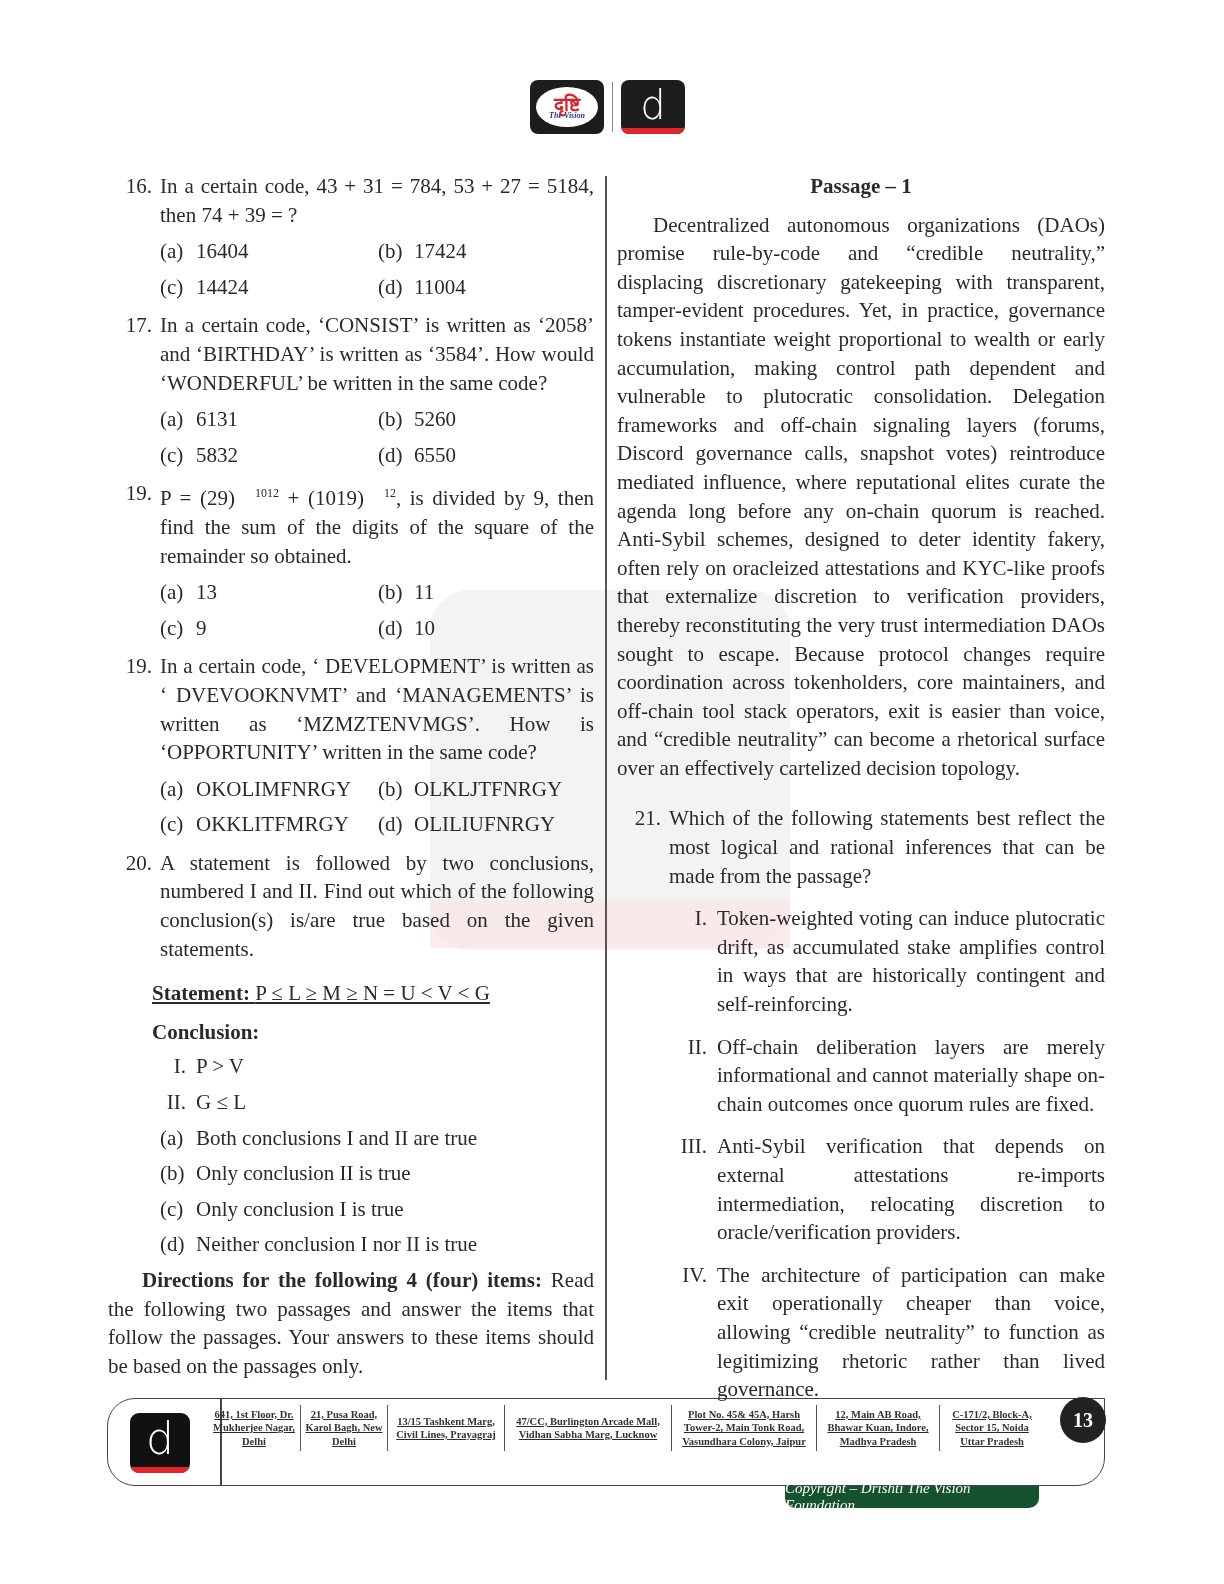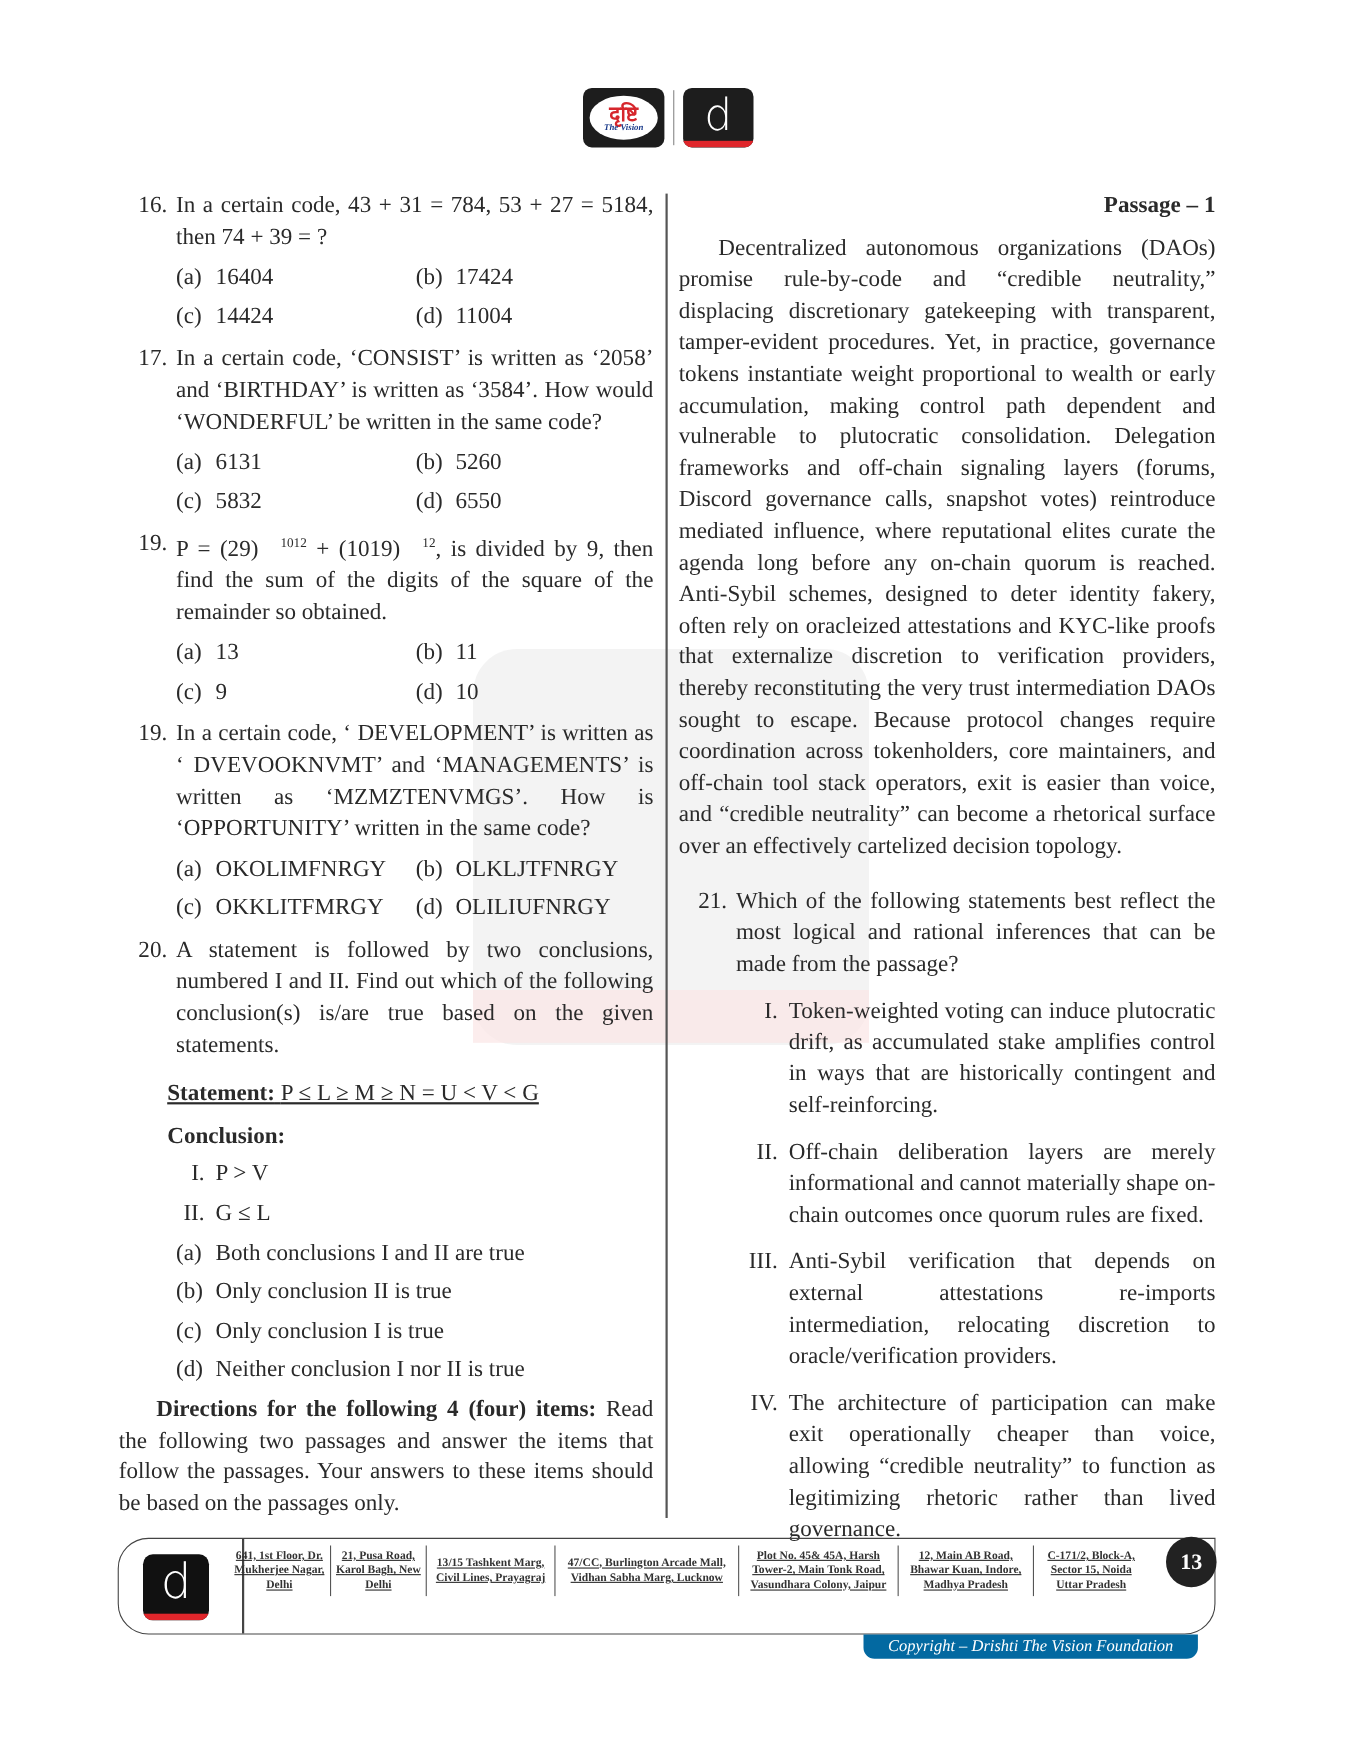--- a/index.html
+++ b/index.html
@@ -26,39 +26,39 @@
   .opt{display:flex;}
   .opt .lab{width:36px;flex:none;}
   .stmt{margin:16px 0 10px 44px;text-decoration:underline;}
   .bold{font-weight:bold;}
   .concl-head{margin:0 0 6px 44px;font-weight:bold;}
   .roman{display:flex;margin-left:44px;margin-bottom:7px;}
   .roman .rn{width:34px;text-align:right;padding-right:10px;flex:none;}
   .vopts{margin-left:52px;}
   .vopts .opt{margin-bottom:7px;}
   .directions{text-align:justify;text-indent:34px;margin-top:0;}
-  .passage-title{text-align:right;font-weight:bold;margin-bottom:10px;}
+  .passage-title{text-align:center;font-weight:bold;margin-bottom:10px;}
   .passage{text-align:justify;text-indent:36px;margin-bottom:22px;}
   .q21{display:flex;}
   .q21 .qn{width:44px;}
   .stmts{margin-top:14px;}
   .st{display:flex;margin-bottom:14px;}
   .st .rn{width:90px;flex:none;text-align:right;padding-right:10px;}
   .st .tx{flex:1;text-align:justify;}
   .footer{position:absolute;left:107px;top:1398px;width:996px;height:86px;border:1.5px solid #444;border-radius:28px 0 28px 28px;}
   .footer-logo{position:absolute;left:22px;top:14px;width:60px;height:60px;background:#111;border-radius:9px;overflow:hidden;}
   .footer-logo .bar{position:absolute;bottom:0;left:0;right:0;height:6px;background:#e0262b;}
   .footer-logo .d-glyph{font-size:44px;top:0;}
   .footer-vline{position:absolute;left:112px;top:0;width:1.5px;height:86px;background:#444;}
   .addr-row{position:absolute;left:100px;top:6px;display:flex;height:46px;text-decoration:underline;}
   .addr{font-size:10.5px;line-height:13.5px;text-align:center;font-weight:bold;color:#333;border-right:1px solid #555;padding:0 4px;display:flex;align-items:center;justify-content:center;}
   .addr:last-child{border-right:none;}
   .page-num{position:absolute;right:-2px;top:-2px;width:46px;height:46px;border-radius:50%;background:#222;color:#fff;font-weight:bold;font-size:20px;display:flex;align-items:center;justify-content:center;}
   .contact{position:absolute;left:114px;right:0;top:60px;text-align:center;font-size:13.5px;color:#333;}
-  .copyright{position:absolute;left:785px;top:1486px;width:304px;height:22px;background:#0369a1;border-radius:0 0 10px 10px;color:#fff;font-style:italic;font-size:15px;display:flex;align-items:center;justify-content:center;font-family:"Liberation Serif",serif;}
+  .copyright{position:absolute;left:785px;top:1486px;width:254px;height:22px;background:#14532d;border-radius:0 0 10px 10px;color:#fff;font-style:italic;font-size:15px;display:flex;align-items:center;justify-content:center;font-family:"Liberation Serif",serif;}
   sup{font-size:12px;margin-left:20px;}
 </style>
 </head>
 <body>
 
 <div class="logo-wrap">
   <div class="logo-left">
     <div class="logo-oval">
       <span class="hi">दृष्टि</span>
       <span class="tv">The Vision</span>

